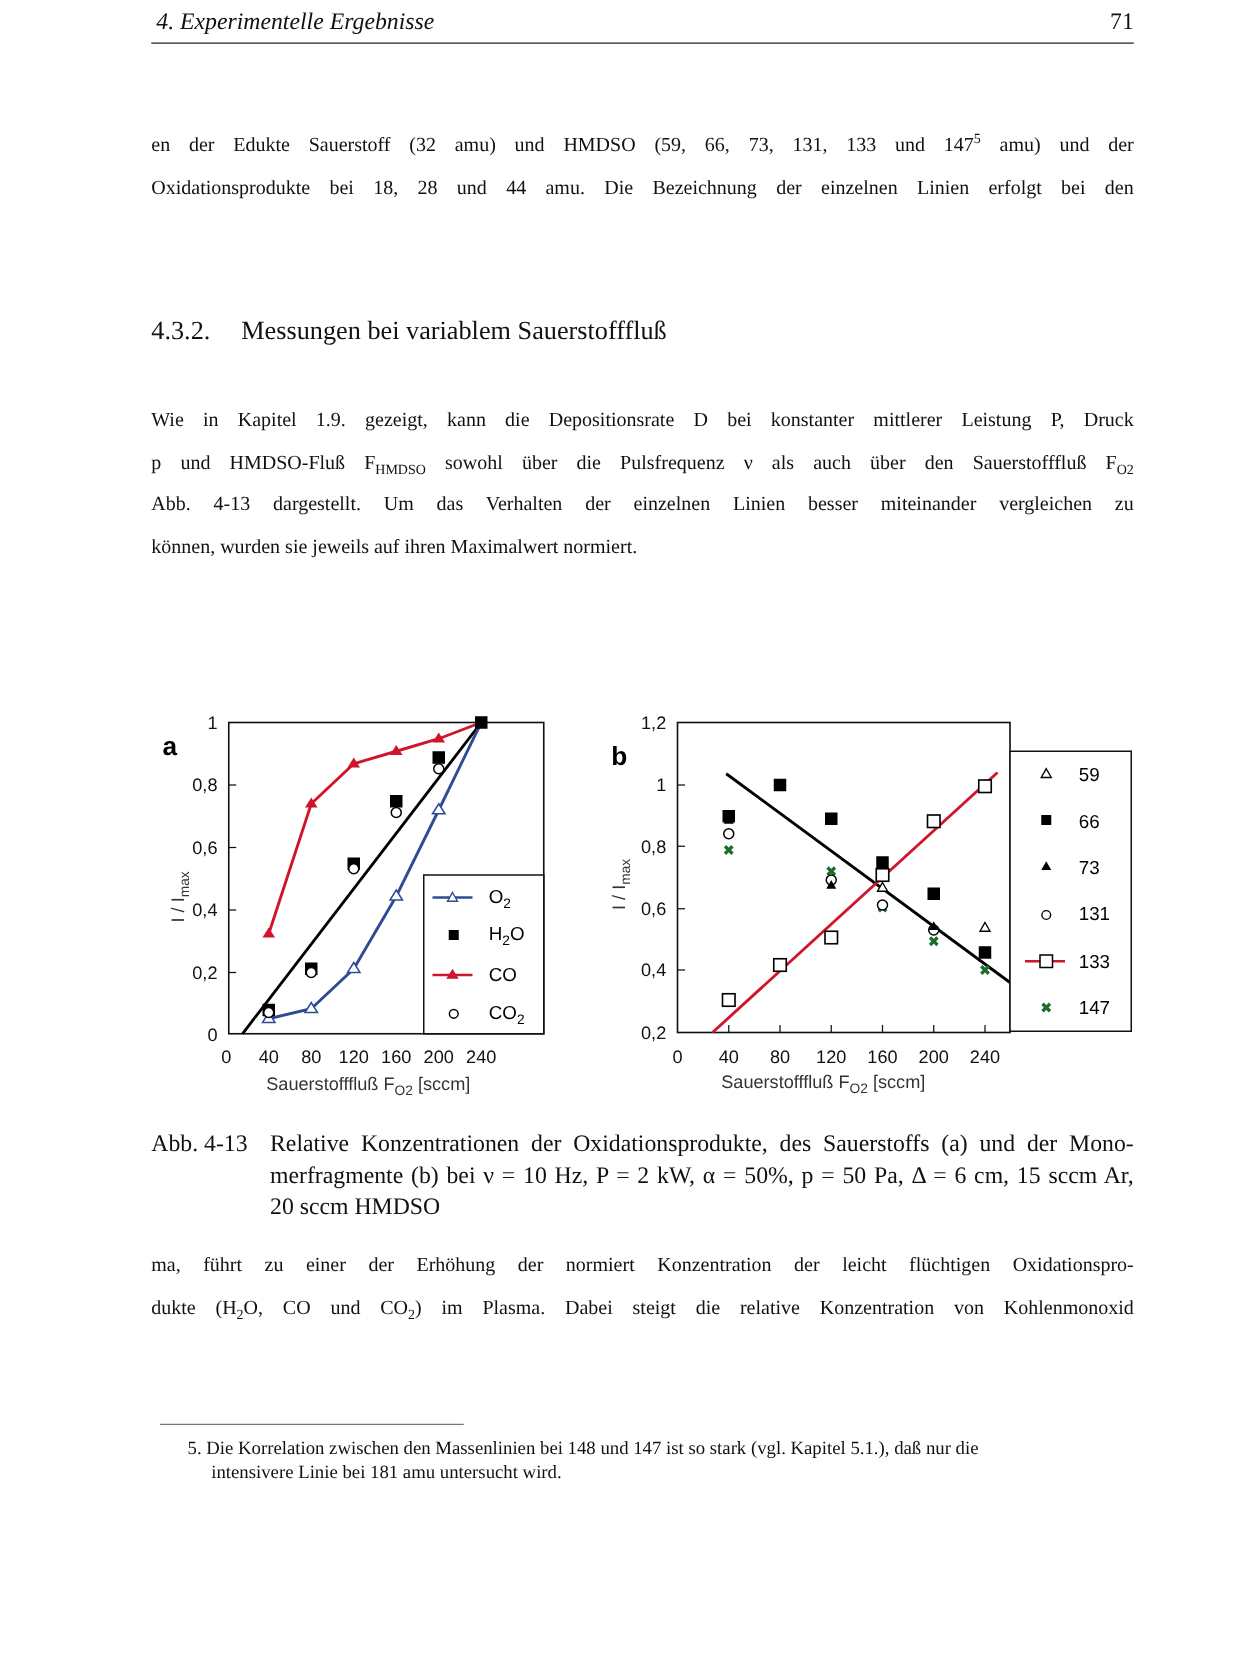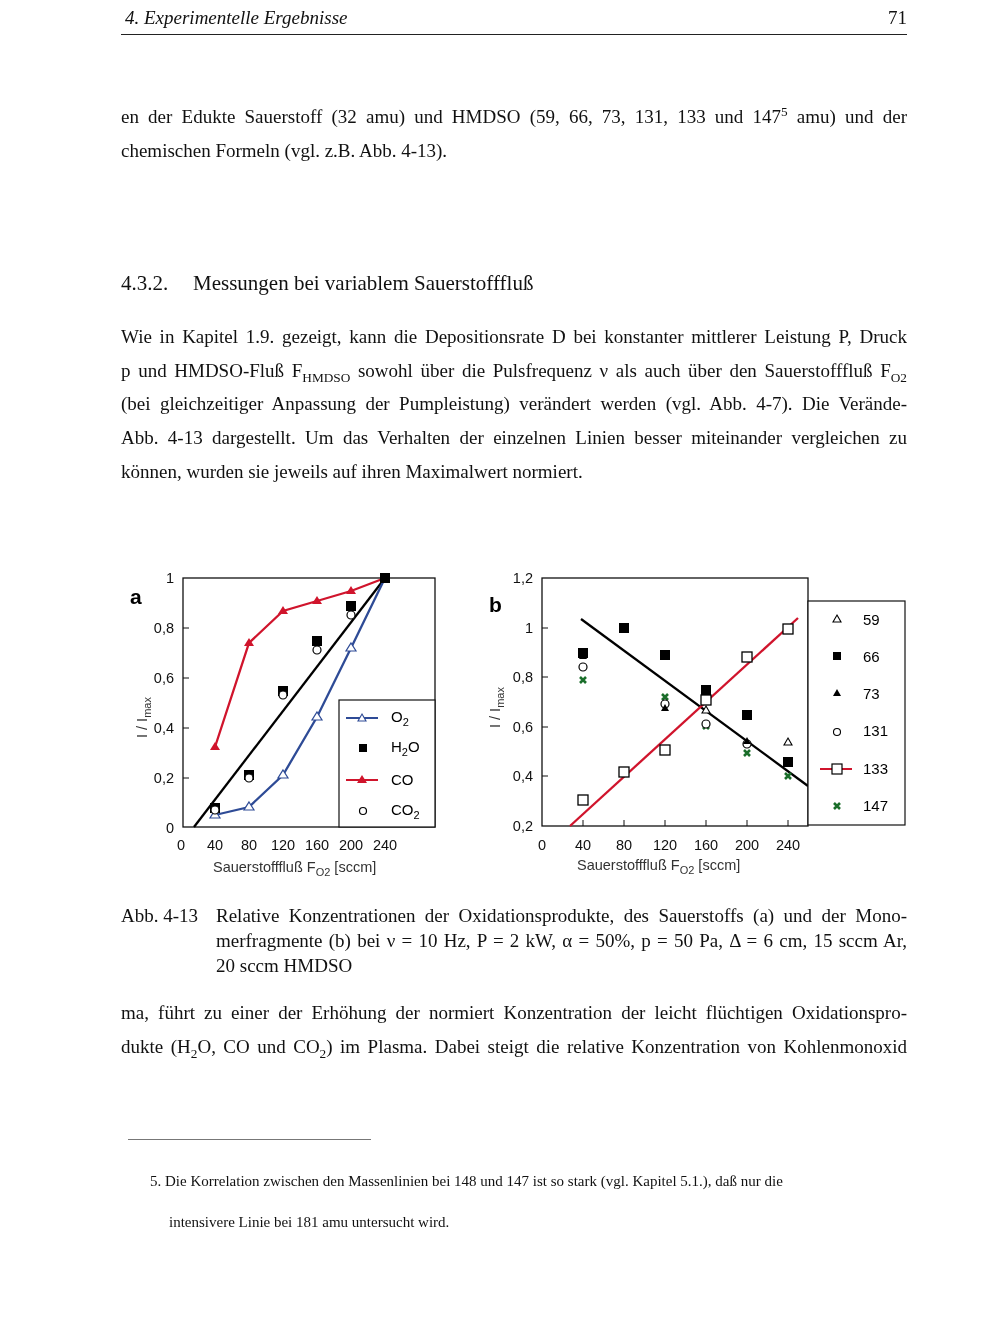--- a/index.html
+++ b/index.html
@@ -1,58 +1,57 @@
 <!DOCTYPE html>
 <html><head>
 <meta charset="utf-8">
 <style>
   html, body { margin: 0; padding: 0; background: #ffffff; }
   body { width: 1000px; height: 1330px; position: relative; overflow: hidden; font-family: "Liberation Serif", serif; color: #111; }
   .header { position: absolute; left: 121px; top: 4px; width: 786px; height: 30px; border-bottom: 1.5px solid #222; font-size: 19px; }
   .header .left { position: absolute; left: 4px; top: 3px; font-style: italic; }
   .header .right { position: absolute; right: 0; top: 3px; }
-  .para { position: absolute; left: 121px; width: 786px; font-size: 19px; line-height: 33.7px; text-align: justify; }
+  .para { position: absolute; left: 121px; width: 786px; font-size: 16px; line-height: 33.7px; text-align: justify; }
   .para .line { display: block; white-space: nowrap; text-align-last: justify; text-align: justify; }
   .para .line.last { text-align-last: left; }
-  .heading { position: absolute; left: 121px; top: 271px; font-size: 21px; }
+  .heading { position: absolute; left: 121px; top: 252px; font-size: 21px; }
   .heading .num { display: inline-block; width: 72px; }
   sub, sup { font-size: 70%; line-height: 0; }
   .chart { position: absolute; left: 0; top: 0; }
   .caption { position: absolute; left: 121px; top: 903px; width: 786px; font-size: 19px; line-height: 25px; }
   .caption .lbl { position: absolute; left: 0; top: 0; }
   .caption .txt { position: absolute; left: 95px; top: 0; width: 691px; }
   .caption .txt .line { display: block; white-space: nowrap; text-align: justify; text-align-last: justify; }
   .caption .txt .line.last { text-align-last: left; }
   .fnrule { position: absolute; left: 128px; top: 1139px; width: 243px; border-top: 1px solid #777; }
   .footnote { position: absolute; left: 150px; top: 1150px; width: 720px; font-size: 15px; line-height: 19px; }
-  .footnote .line { display: block; white-space: nowrap; margin-top: 22px; }
+  .footnote .line { display: block; white-space: nowrap; }
   .footnote .indent { padding-left: 19px; }
   svg text { font-family: "Liberation Sans", sans-serif; }
 </style>
 </head>
 <body>
 
 <div class="header">
   <span class="left">4.   Experimentelle Ergebnisse</span>
   <span class="right">71</span>
 </div>
 
 <div class="para" style="top:100px;">
   <span class="line"><span>en der Edukte Sauerstoff (32 amu) und HMDSO (59, 66, 73, 131, 133 und 147</span><sup>5</sup><span> amu) und der</span></span>
-  <span class="line last">chemischen Formeln (vgl. z.B. Abb. 4-13).</span>
+  <span class="line">Oxidationsprodukte bei 18, 28 und 44 amu. Die Bezeichnung der einzelnen Linien erfolgt bei den</span>
 </div>
 
 <div class="heading">
   <span class="num">4.3.2.</span><span>Messungen bei variablem Sauerstofffluß</span>
 </div>
 
 <div class="para" style="top:320px;">
   <span class="line">Wie in Kapitel 1.9. gezeigt, kann die Depositionsrate D bei konstanter mittlerer Leistung P, Druck</span>
   <span class="line"><span>p und HMDSO-Fluß F</span><sub>HMDSO</sub><span> sowohl über die Pulsfrequenz ν als auch über den Sauerstofffluß F</span><sub>O2</sub></span>
-  <span class="line">(bei gleichzeitiger Anpassung der Pumpleistung) verändert werden (vgl. Abb. 4-7). Die Verände-</span>
   <span class="line">Abb. 4-13 dargestellt. Um das Verhalten der einzelnen Linien besser miteinander vergleichen zu</span>
   <span class="line last">können, wurden sie jeweils auf ihren Maximalwert normiert.</span>
 </div>
 
 <svg class="chart" width="1000" height="900" viewBox="0 0 1000 900">
 
   <g>
     <rect x="183" y="578" width="252" height="249" fill="none" stroke="#111" stroke-width="1.3"></rect>
     <text x="130" y="604" font-size="21" font-weight="bold">a</text>
     <g font-size="14.5" fill="#111" text-anchor="end">

